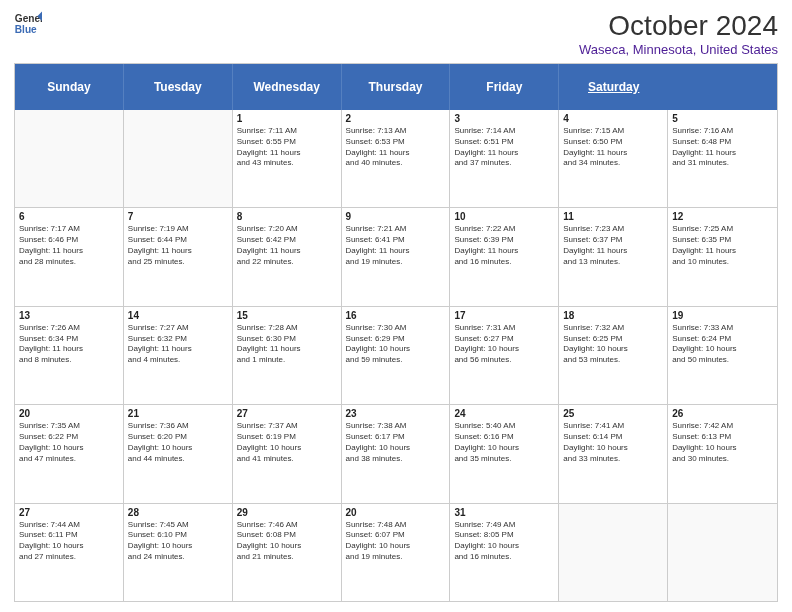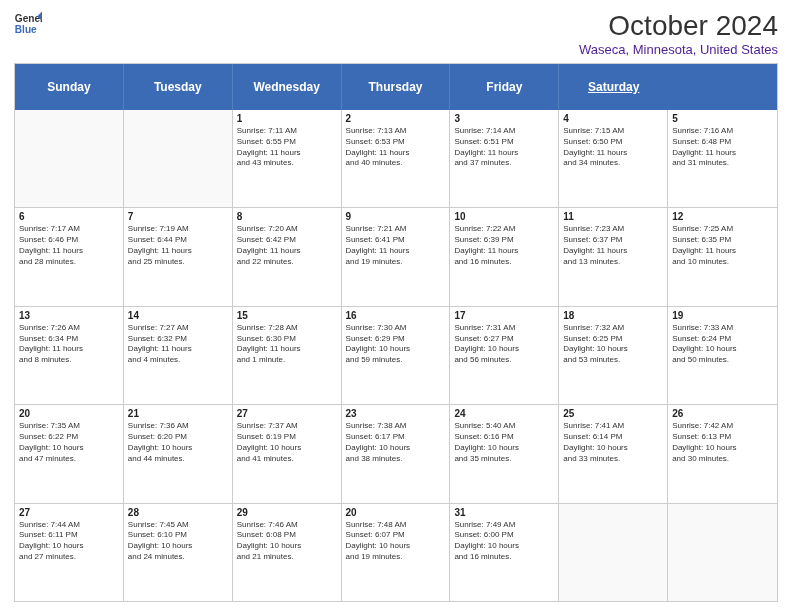--- a/index.html
+++ b/index.html
@@ -345,21 +345,21 @@
           <div class="cal-cell">
             <div class="day-num">20</div>
             <div class="cell-line">Sunrise: 7:48 AM</div>
             <div class="cell-line">Sunset: 6:07 PM</div>
             <div class="cell-line">Daylight: 10 hours</div>
             <div class="cell-line">and 19 minutes.</div>
           </div>
           <div class="cal-cell">
             <div class="day-num">31</div>
             <div class="cell-line">Sunrise: 7:49 AM</div>
-            <div class="cell-line">Sunset: 6:00 PM</div>
+            <div class="cell-line">Sunset: 8:05 PM</div>
             <div class="cell-line">Daylight: 10 hours</div>
             <div class="cell-line">and 16 minutes.</div>
           </div>
           <div class="cal-cell empty"></div>
           <div class="cal-cell empty"></div>
         </div>
       </div>
   </div>
 </div>
 

